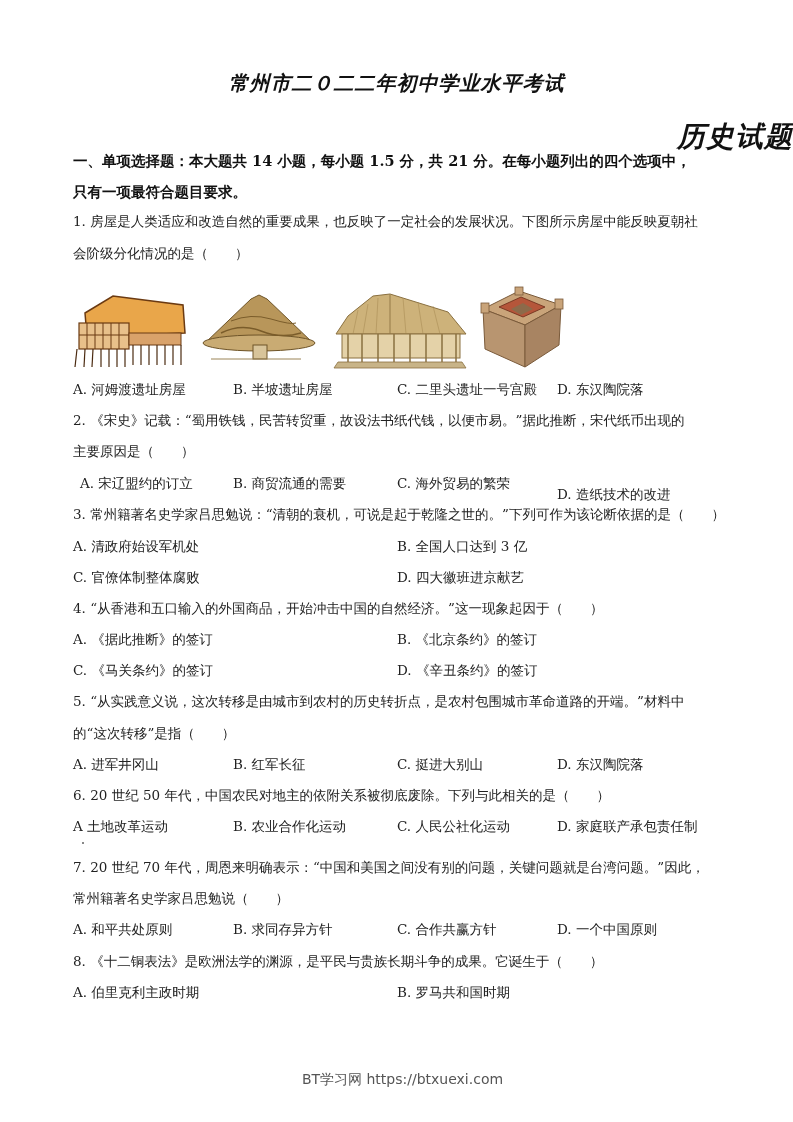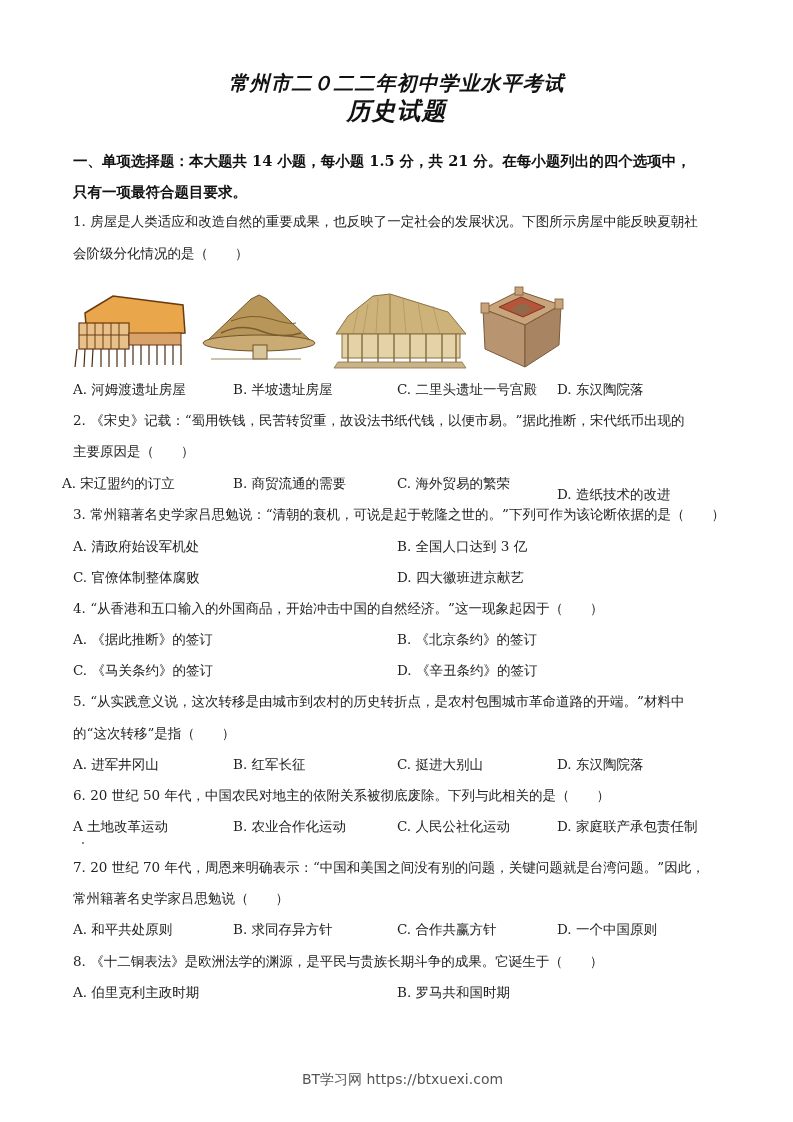--- a/index.html
+++ b/index.html
@@ -7,21 +7,21 @@
       width: 793px; height: 1122px; position: relative; overflow: hidden;
       font-family: "DejaVu Serif", "Liberation Serif", serif;
       color: #1a1a1a;
     }
     .page { position: absolute; left: 0; top: 0; width: 793px; height: 1122px; }
     .title {
       position: absolute; left: 0; width: 793px; text-align: center;
       font-weight: bold; color: #111; font-style: italic;
     }
     .title-main { top: 70px; font-size: 20px; letter-spacing: 1px; }
-    .title-sub { top: 95px; font-size: 24px; letter-spacing: 1px; }
+    .title-sub { top: 118px; font-size: 28px; letter-spacing: 1px; text-align: right; }
     .section-head {
       position: absolute; left: 73px; width: 660px; font-weight: bold;
       font-size: 14.5px; line-height: 31px; top: 145px; color: #111;
     }
     .line {
       position: absolute; left: 73px; font-size: 13.5px; white-space: nowrap; color: #222;
     }
     .opt { position: absolute; font-size: 13.5px; white-space: nowrap; color: #222; }
     .images { position: absolute; left: 73px; top: 285px; height: 85px; width: 500px; }
     .img { position: absolute; top: 0; }
@@ -125,21 +125,21 @@
     </svg>
   </div>
 
   <div class="opt" style="top:381px;left:73px">A. 河姆渡遗址房屋</div>
   <div class="opt" style="top:381px;left:233px">B. 半坡遗址房屋</div>
   <div class="opt" style="top:381px;left:397px">C. 二里头遗址一号宫殿</div>
   <div class="opt" style="top:381px;left:557px">D. 东汉陶院落</div>
 
   <div class="line" style="top:412px">2. 《宋史》记载：“蜀用铁钱，民苦转贸重，故设法书纸代钱，以便市易。”据此推断，宋代纸币出现的</div>
   <div class="line" style="top:443px">主要原因是（　　）</div>
-  <div class="opt" style="top:475px;left:62px">A. 宋辽盟约的订立</div>
+  <div class="opt" style="top:475px;left:80px">A. 宋辽盟约的订立</div>
   <div class="opt" style="top:475px;left:233px">B. 商贸流通的需要</div>
   <div class="opt" style="top:475px;left:397px">C. 海外贸易的繁荣</div>
   <div class="opt" style="top:486px;left:557px">D. 造纸技术的改进</div>
 
   <div class="line" style="top:506px">3. 常州籍著名史学家吕思勉说：“清朝的衰机，可说是起于乾隆之世的。”下列可作为该论断依据的是（　　）</div>
   <div class="opt" style="top:538px;left:73px">A. 清政府始设军机处</div>
   <div class="opt" style="top:538px;left:397px">B. 全国人口达到 3 亿</div>
   <div class="opt" style="top:569px;left:73px">C. 官僚体制整体腐败</div>
   <div class="opt" style="top:569px;left:397px">D. 四大徽班进京献艺</div>
 

